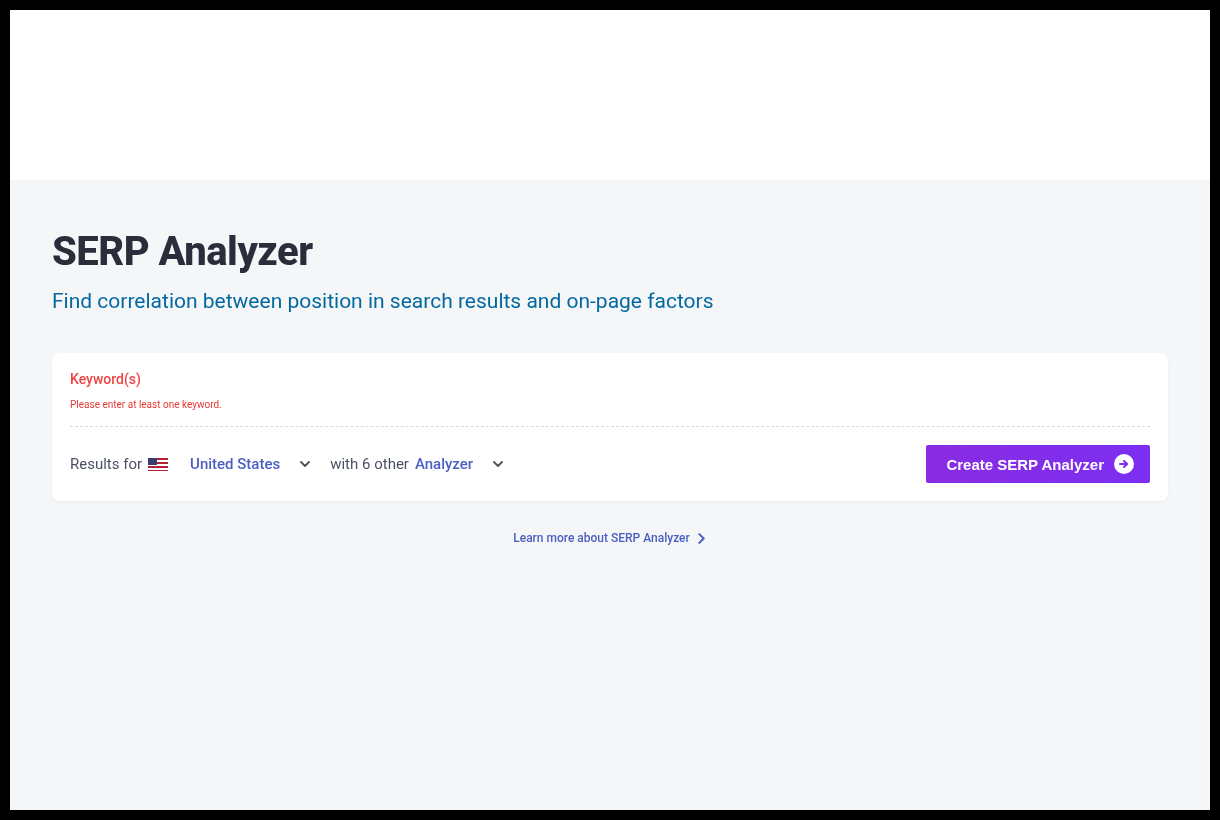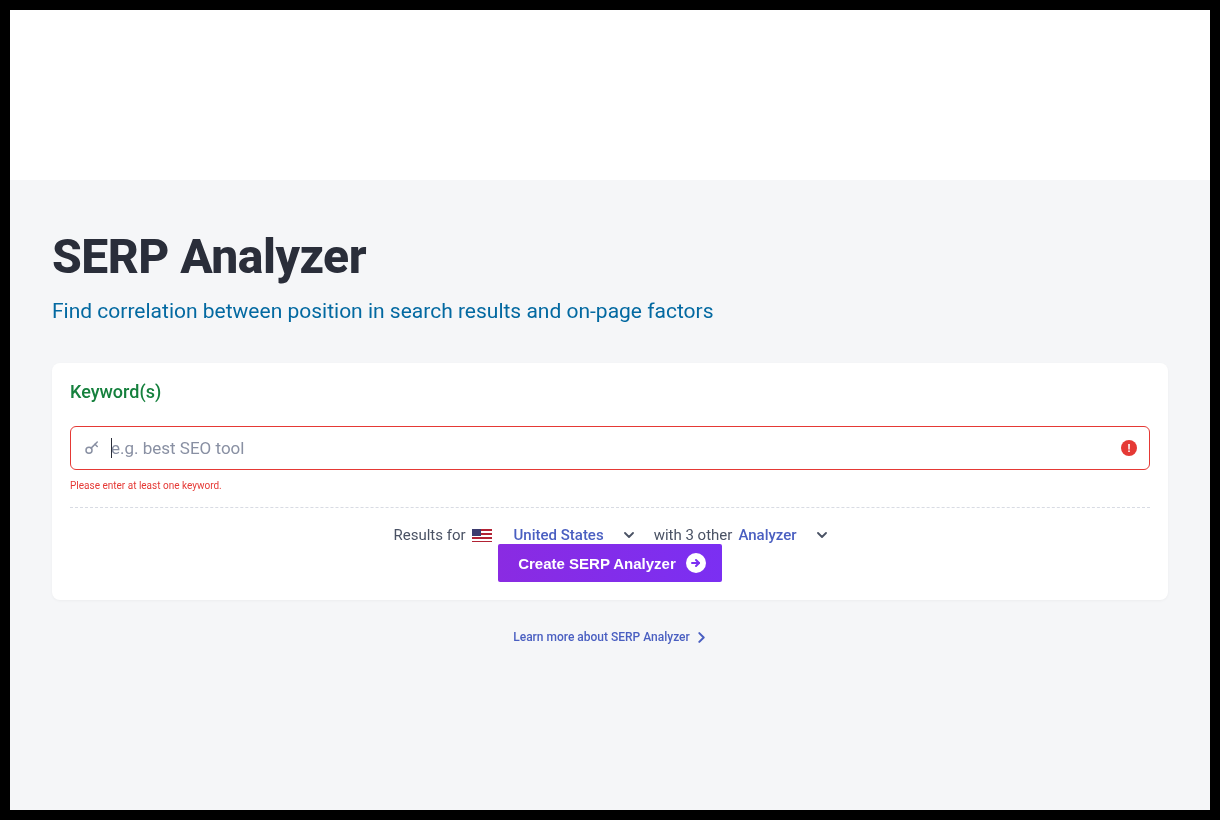--- a/index.html
+++ b/index.html
@@ -28,42 +28,42 @@
     .content-area {
       background: #f5f6f8;
       padding: 0 42px;
       height: 630px;
     }
     .header-block {
       padding-top: 48px;
       padding-bottom: 40px;
     }
     .page-title {
-      font-size: 48px;
+      font-size: 40px;
       font-weight: 800;
       color: #2a2e3a;
       letter-spacing: -0.5px;
       margin-bottom: 14px;
     }
     .page-subtitle {
       font-size: 21px;
       font-weight: 400;
       color: #0369a1;
     }
     .card {
       background: #fff;
       border-radius: 8px;
       padding: 18px 18px 18px 18px;
       box-shadow: 0 1px 3px rgba(0,0,0,0.04);
     }
     .field-label {
-      font-size: 18px;
+      font-size: 14px;
       font-weight: 500;
-      color: #15803d;
-      margin-bottom: 24px;
+      color: #ef4444;
+      margin-bottom: 12px;
     }
     .input-wrap {
       position: relative;
       border: 1.5px solid #e53935;
       border-radius: 6px;
       height: 44px;
       display: flex;
       align-items: center;
       padding: 0 38px 0 12px;
       background: #fff;
@@ -121,21 +121,20 @@
     }
     .divider {
       border: none;
       border-top: 1px dashed #d8dbe3;
       margin: 16px 0 18px 0;
     }
     .footer-row {
       display: flex;
       align-items: center;
       justify-content: space-between;
-      flex-direction: column;
     }
     .settings-group {
       display: flex;
       align-items: center;
       font-size: 15px;
       color: #4a5264;
       gap: 6px;
     }
     .flag-us {
       width: 20px;
@@ -240,50 +239,38 @@
   <div class="top-spacer"></div>
   <div class="content-area">
     <div class="header-block">
       <h1 class="page-title">SERP Analyzer</h1>
       <p class="page-subtitle">Find correlation between position in search results and on-page factors</p>
     </div>
 
     <div class="card">
       <div class="field-label">Keyword(s)</div>
 
-      <div class="input-wrap">
-        <span class="key-icon">
-          <svg viewBox="0 0 24 24" fill="none" stroke="currentColor" stroke-width="2" stroke-linecap="round" stroke-linejoin="round">
-            <circle cx="8" cy="15" r="4"></circle>
-            <line x1="10.8" y1="12.2" x2="19" y2="4"></line>
-            <line x1="16" y1="7" x2="19" y2="10"></line>
-          </svg>
-        </span>
-        <span class="cursor-bar"></span>
-        <input class="keywords-input" type="text" placeholder="e.g. best SEO tool" style="">
-        <span class="error-badge">!</span>
-      </div>
 
       <div class="error-msg">Please enter at least one keyword.</div>
 
       <hr class="divider">
 
       <div class="footer-row">
         <div class="settings-group">
           <span>Results for</span>
           <span class="country-link">
             <span class="flag-us"></span>
             <span>United States</span>
             <span class="chevron-down">
               <svg viewBox="0 0 10 10" fill="none" stroke="#4a5264" stroke-width="1.8" stroke-linecap="round" stroke-linejoin="round">
                   <polyline points="1,3 5,7 9,3"></polyline>
                 </svg>
             </span>
           </span>
-          <span class="gap">with 3 other</span>
+          <span class="gap">with 6 other</span>
           <span class="settings-link">
             <span>Analyzer</span>
             <span class="chevron-down">
               <svg viewBox="0 0 10 10" fill="none" stroke="#4a5264" stroke-width="1.8" stroke-linecap="round" stroke-linejoin="round">
                   <polyline points="1,3 5,7 9,3"></polyline>
                 </svg>
             </span>
           </span>
         </div>
 

